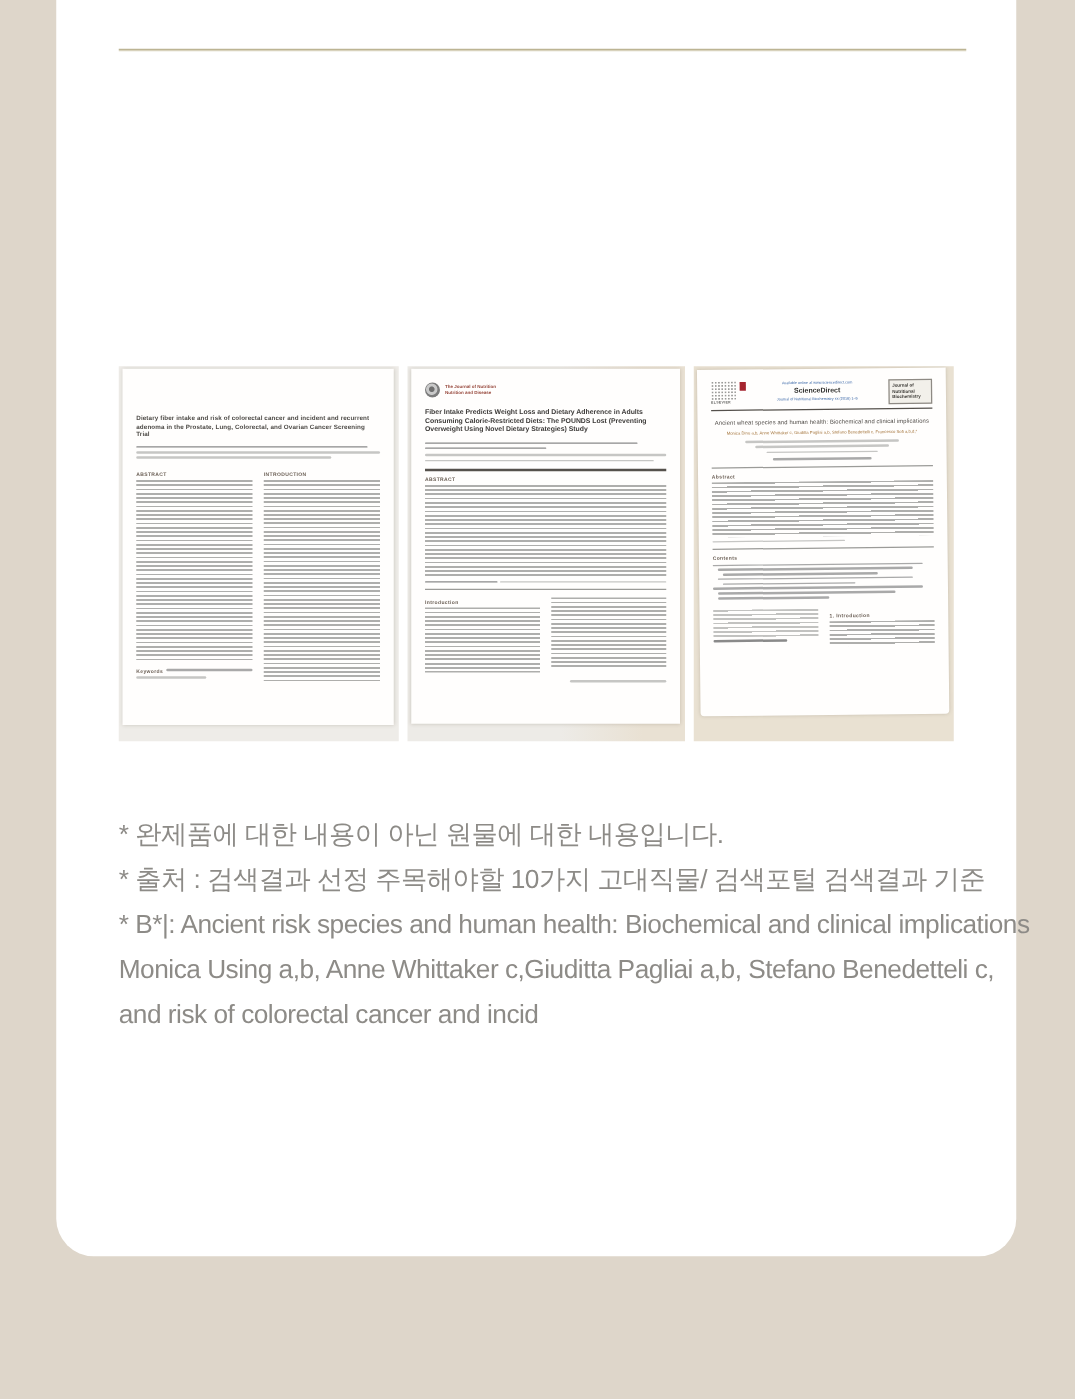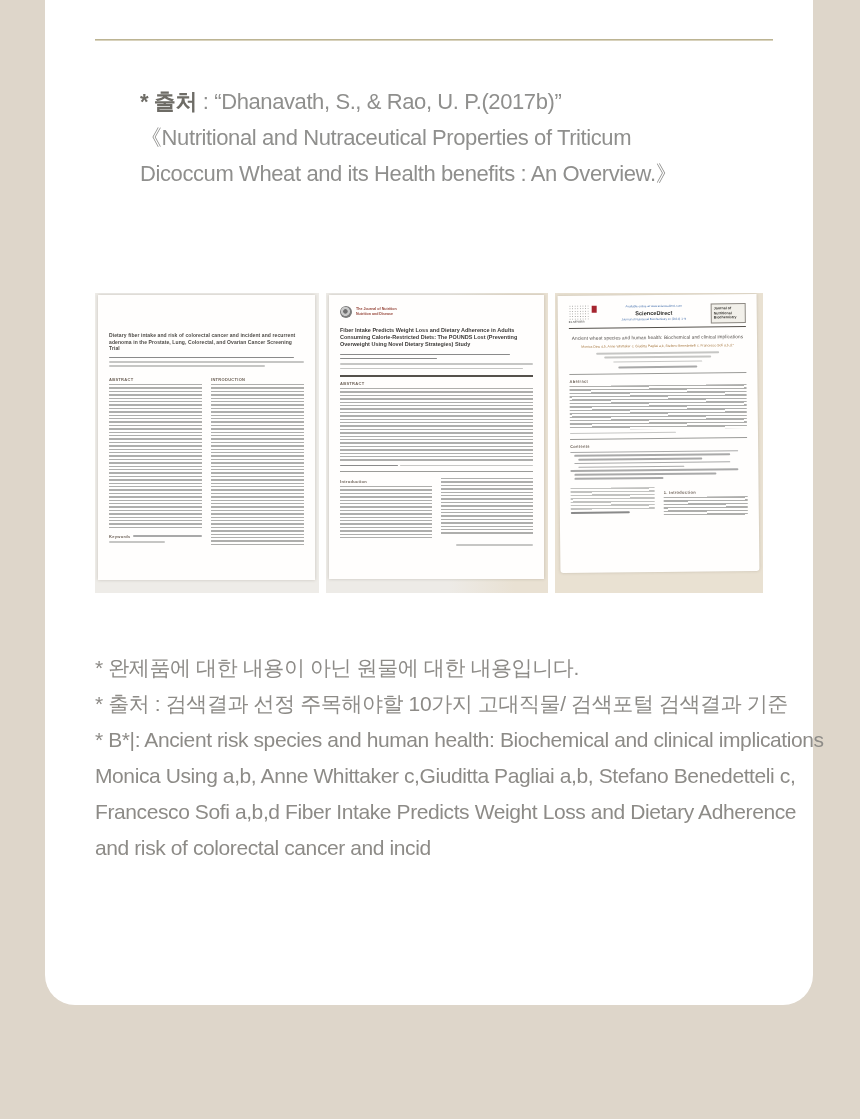--- a/index.html
+++ b/index.html
@@ -91,25 +91,20 @@
     white-space:nowrap;
   }
 </style>
 </head>
 <body>
 
 <div class="card">
 
   <div class="divider"></div>
 
-  <div class="citation">
-    <div><span class="cit-label">* 출처</span><span> : “Dhanavath, S., &amp; Rao, U. P.(2017b)”</span></div>
-    <div>《Nutritional and Nutraceutical Properties of Triticum</div>
-    <div>Dicoccum Wheat and its Health benefits : An Overview.》</div>
-  </div>
 
   <div class="papers">
 
     <figure class="thumb t1">
       <div class="pg">
         <div class="p1-title">Dietary fiber intake and risk of colorectal cancer and incident and recurrent adenoma in the Prostate, Lung, Colorectal, and Ovarian Cancer Screening Trial</div>
         <div class="fl dk w95" style="margin-top:5px"></div>
         <div class="fl lt w100"></div>
         <div class="fl lt w80"></div>
         <div class="cols" style="margin-top:7px">
@@ -216,17 +211,16 @@
       </div>
     </figure>
 
   </div>
 
   <div class="notes">
     <div>* 완제품에 대한 내용이 아닌 원물에 대한 내용입니다.</div>
     <div>* 출처 : 검색결과 선정 주목해야할 10가지 고대직물/ 검색포털 검색결과 기준</div>
     <div>* B*|: Ancient risk species and human health: Biochemical and clinical implications</div>
     <div>Monica Using a,b, Anne Whittaker c,Giuditta Pagliai a,b, Stefano Benedetteli c,</div>
-    <div>Francesco Sofi a,b,d Fiber Intake Predicts Weight Loss and Dietary Adherence</div>
     <div>and risk of colorectal cancer and incid</div>
   </div>
 
 </div>
 
 </body></html>

